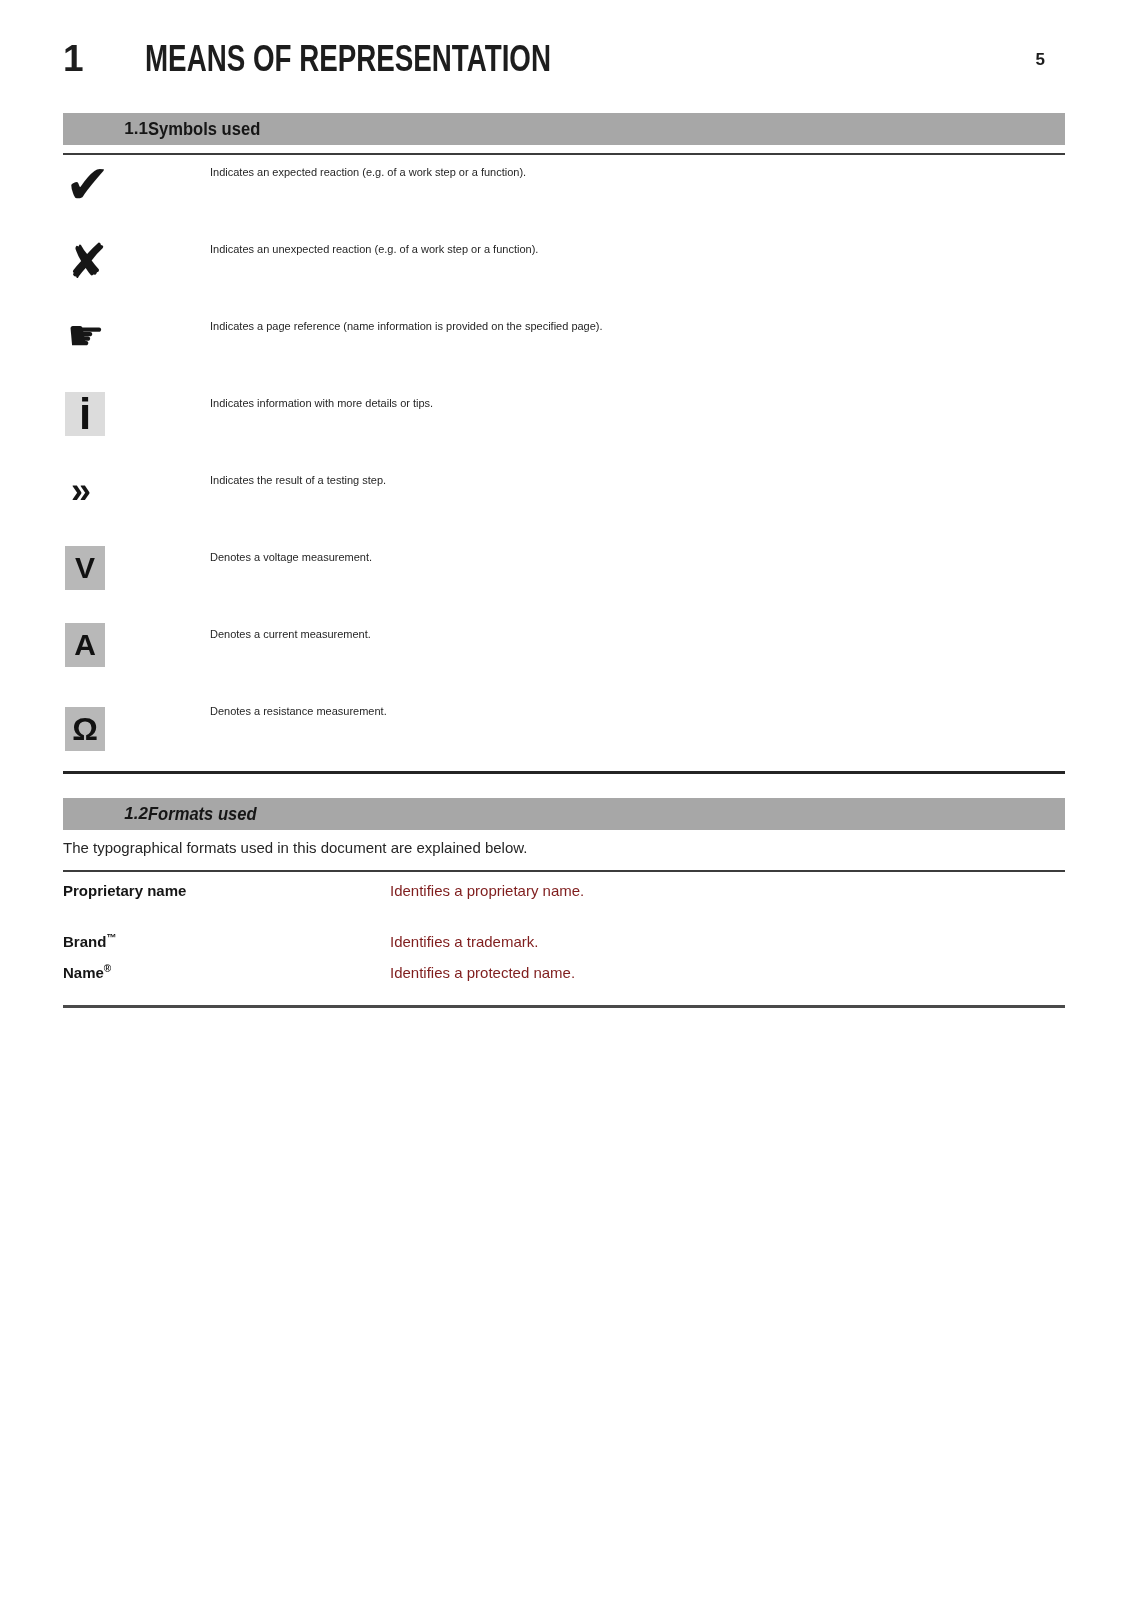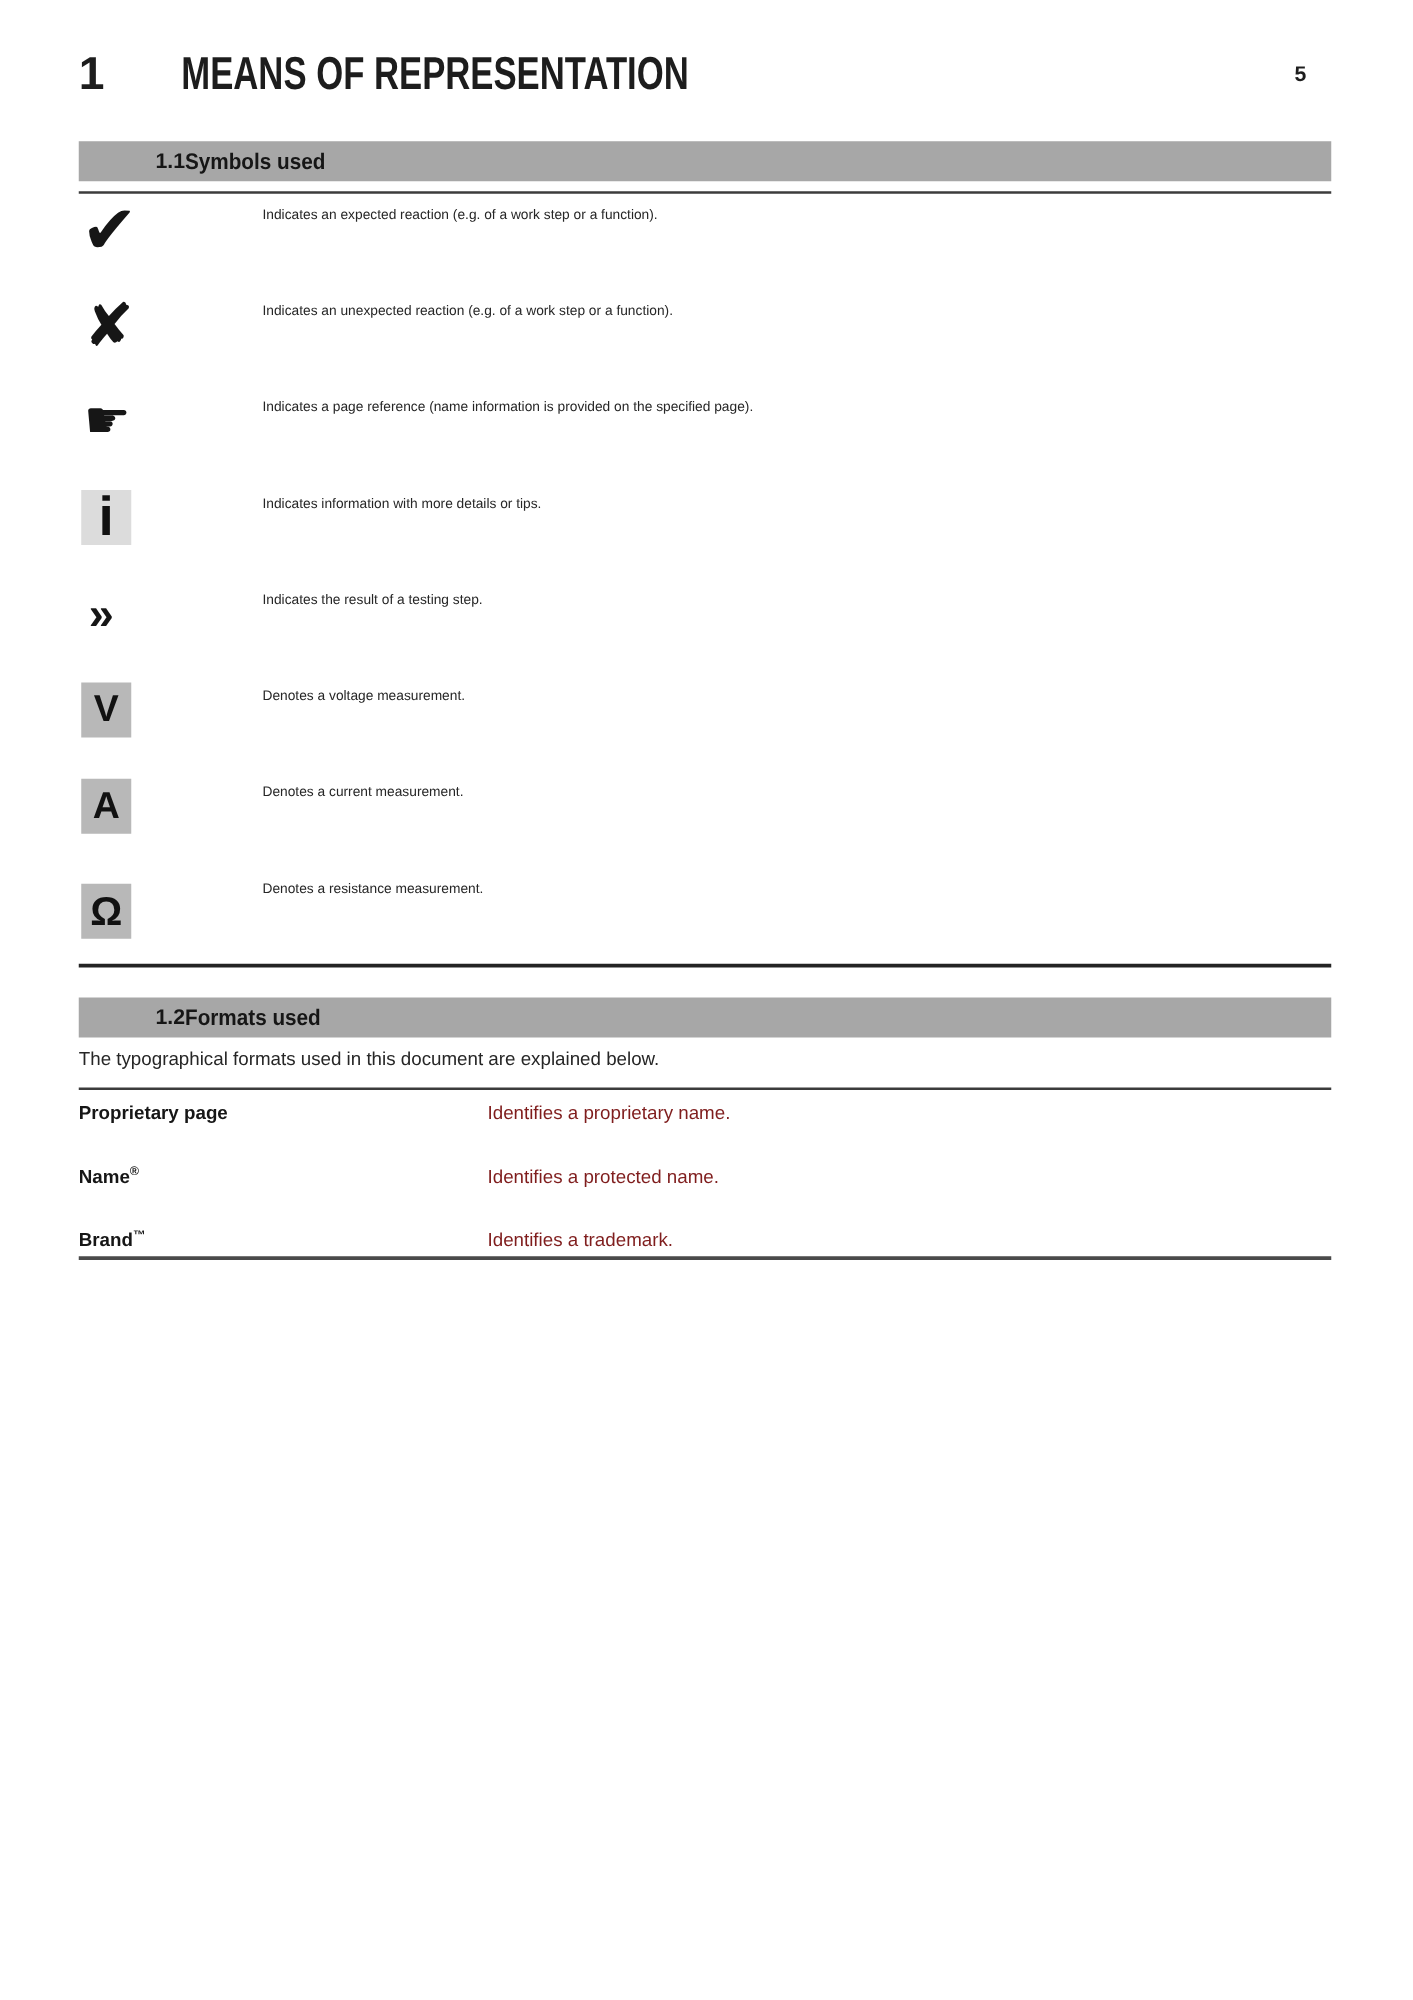--- a/index.html
+++ b/index.html
@@ -19,21 +19,21 @@
   .chapter-number { width:82px; font-size:37px; font-weight:bold; line-height:34px; }
   .chapter-title {
     font-size:37px; font-weight:bold; line-height:34px; white-space:nowrap;
     display:inline-block; transform:scaleX(0.75); transform-origin:0 0;
     letter-spacing:0px;
   }
   .page-number { position:absolute; top:50px; right:85px; font-size:17px; font-weight:bold; }
 
   
   .section-bar { margin-top:37px; height:32px; background:#a7a7a7; display:flex; align-items:center;text-align:right; }
-  .section-bar.second { margin-top:24px; }
+  .section-bar.second { margin-top:24px;font-style:italic; }
   .section-number { margin-left:8px; width:77px; font-size:17px; font-weight:bold; color:#161616; }
   .section-title {
     font-size:18px; font-weight:bold; color:#161616; white-space:nowrap;
     display:inline-block; transform:scaleX(0.92); transform-origin:0 50%;
   }
 
   .intro { margin-top:6px; font-size:15px; line-height:20px; color:#262626; }
   .intro.second { margin-top:8px; }
 
   
@@ -147,30 +147,30 @@
     <div class="section-bar second">
       <div class="section-number">1.2</div>
       <div class="section-title">Formats used</div>
     </div>
 
     <div class="intro second">The typographical formats used in this document are explained below.</div>
 
     <div class="formats-table">
 
       <div class="fmt-row">
-        <div class="fmt-term"><span>Proprietary page</span><sup></sup></div>
+        <div class="fmt-term"><span>Proprietary name</span><sup></sup></div>
         <div class="fmt-desc">Identifies a proprietary name.</div>
+      </div>
+
+      <div class="fmt-row last">
+        <div class="fmt-term"><span>Brand</span><sup>™</sup></div>
+        <div class="fmt-desc">Identifies a trademark.</div>
       </div>
 
       <div class="fmt-row">
         <div class="fmt-term"><span>Name</span><sup>®</sup></div>
         <div class="fmt-desc">Identifies a protected name.</div>
-      </div>
-
-      <div class="fmt-row last">
-        <div class="fmt-term"><span>Brand</span><sup>™</sup></div>
-        <div class="fmt-desc">Identifies a trademark.</div>
       </div>
 
     </div>
 
   </div>
 </div>
 
 </body></html>

